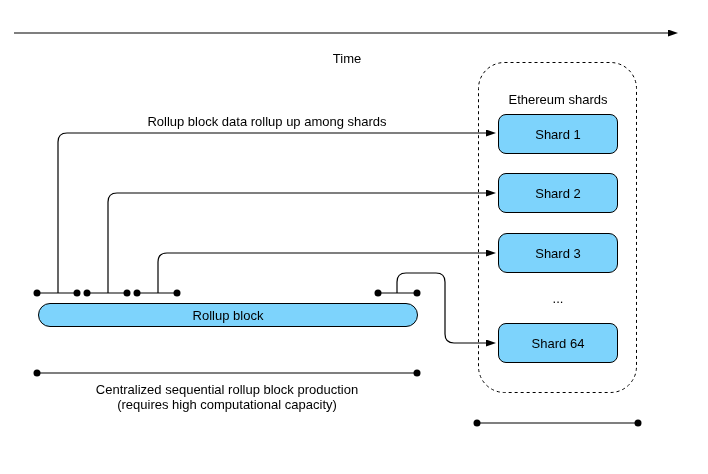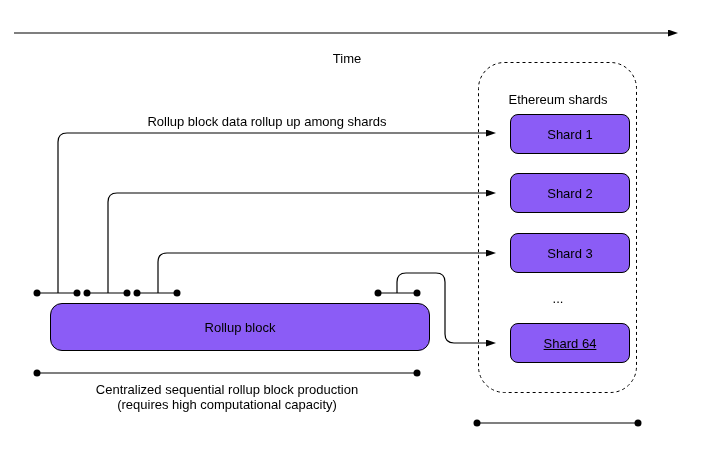--- a/index.html
+++ b/index.html
@@ -27,39 +27,38 @@
     line-height: 15px;
     text-align: center;
     color: #000000;
     white-space: nowrap;
   }
   .lbl.wrap { white-space: normal; }
   .node {
     position: absolute;
     box-sizing: border-box;
     border: 1px solid #000000;
-    background: #8b5cf6;
+    background: #7dd3fc;
     display: flex;
     align-items: center;
     justify-content: center;
     font-size: 13px;
     color: #000000;
-    margin-left: 12px;
   }
   .shard-box {
     left: 498px;
     width: 120px;
     height: 40px;
     border-radius: 8px;
   }
   .rollup-box {
     left: 38px;
     top: 303px;
     width: 380px;
-    height: 48px;
+    height: 24px;
     border-radius: 12px;
   }
   .ellipsis {
     position: absolute;
     left: 478px;
     width: 160px;
     top: 291px;
     text-align: center;
     font-size: 13px;
   }
@@ -118,23 +117,23 @@
       <circle cx="638" cy="423" r="3.5" fill="#000000"></circle>
     </g>
   </svg>
 
   <div class="lbl" style="left:254px; top:9px; width:186px;margin-top:42px;">Time</div>
 
   <div class="lbl" style="left:478px; top:80px; width:160px;margin-top:12px;">Ethereum shards</div>
 
   <div class="node shard-box" style="top:114px;">Shard 1</div>
   <div class="node shard-box" style="top:173px;">Shard 2</div>
-  <div class="node shard-box" style="top:233px;">Shard 3</div>
+  <div class="node shard-box" style="top:233px;border-radius:9px;">Shard 3</div>
   <div class="ellipsis">...</div>
-  <div class="node shard-box" style="top:323px;text-decoration:underline;">Shard 64</div>
+  <div class="node shard-box" style="top:323px;">Shard 64</div>
 
   <div class="node rollup-box">Rollup block</div>
 
   <div class="lbl" style="left:117px; top:114px; width:300px;">Rollup block data rollup up among shards</div>
 
   <div class="lbl wrap" style="left:37px; top:382px; width:380px;">
     <span>Centralized sequential rollup block production</span><br>
     <span>(requires high computational capacity)</span>
   </div>
 

